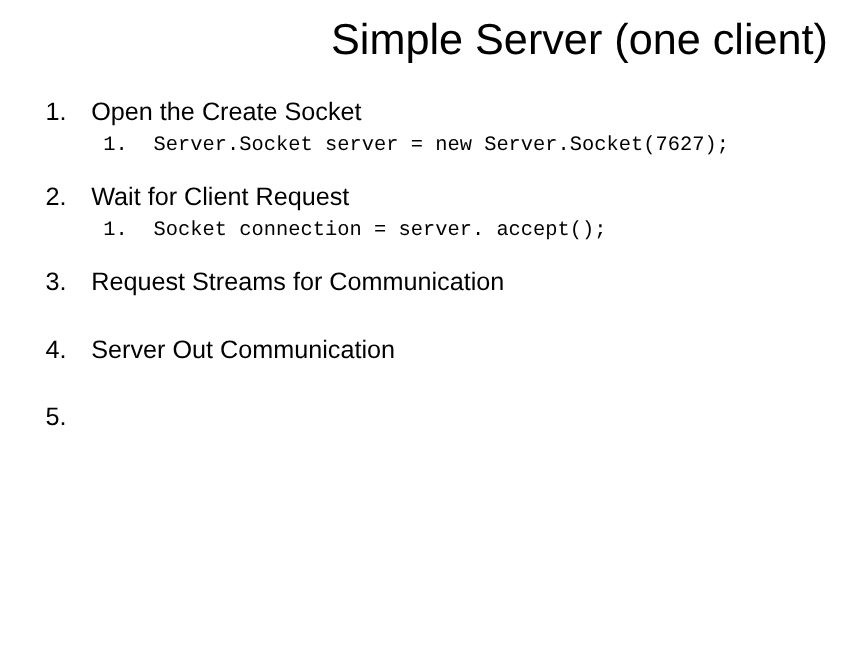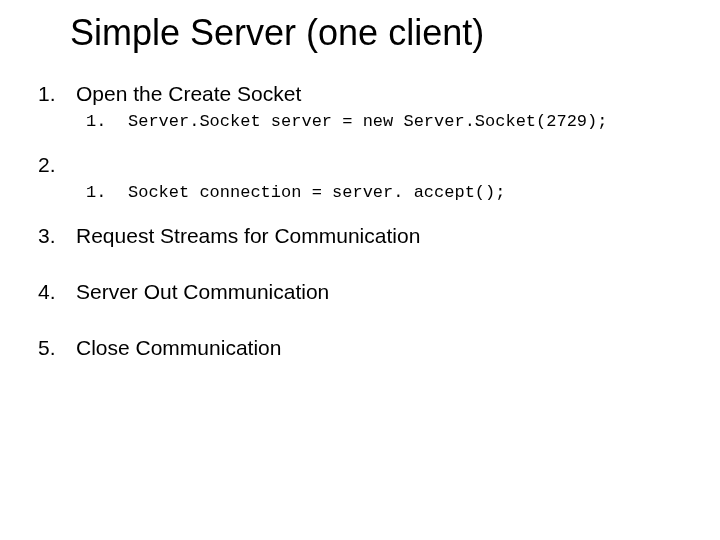--- a/index.html
+++ b/index.html
@@ -12,21 +12,21 @@
       overflow: hidden;
     }
     .slide {
       width: 100%;
       height: 100%;
       padding: 12px 30px 20px 30px;
     }
     .title {
       font-size: 36px;
       font-weight: normal;
-      text-align: left;
+      text-align: right;
       margin-bottom: 28px;
       margin-left: 40px;
     }
     .main-list {
       list-style: none;
       padding-left: 8px;
     }
     .main-item {
       display: flex;
       align-items: flex-start;
@@ -64,26 +64,27 @@
 
   <ol class="main-list">
 
     <li class="main-item">
       <span class="num">1.</span>
       <span>Open the Create Socket</span>
     </li>
     <ol class="sub-list">
       <li class="sub-item">
         <span class="subnum">1.</span>
-        <span>Server.Socket server = new Server.Socket(2729);</span>
+        <span>Server.Socket server = new Server.Socket(7627);</span>
       </li>
     </ol>
 
     <li class="main-item">
       <span class="num">2.</span>
+      <span>Wait for Client Request</span>
     </li>
     <ol class="sub-list">
       <li class="sub-item">
         <span class="subnum">1.</span>
         <span>Socket connection = server. accept();</span>
       </li>
     </ol>
 
     <li class="main-item">
       <span class="num">3.</span>
@@ -92,17 +93,16 @@
     <div class="spacer"></div>
 
     <li class="main-item">
       <span class="num">4.</span>
       <span>Server Out Communication</span>
     </li>
     <div class="spacer"></div>
 
     <li class="main-item">
       <span class="num">5.</span>
-      <span>Close Communication</span>
     </li>
 
   </ol>
 </div>
 
 </body></html>

